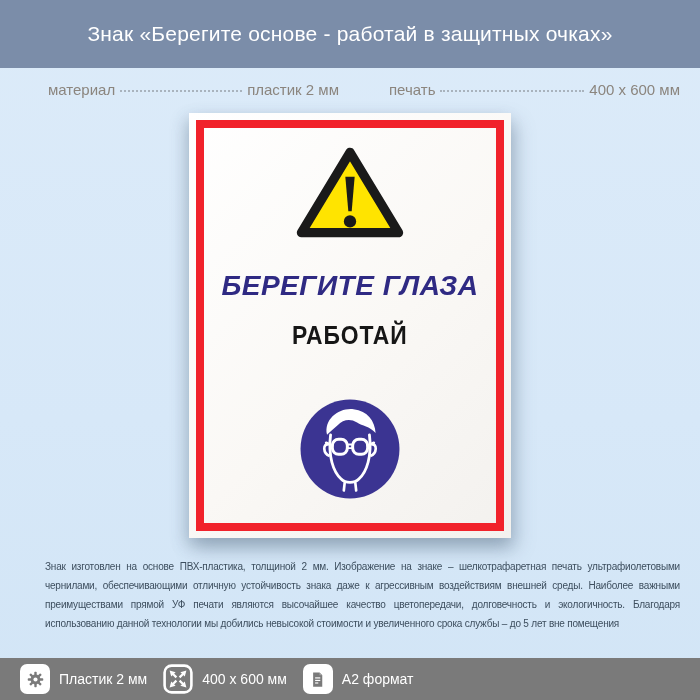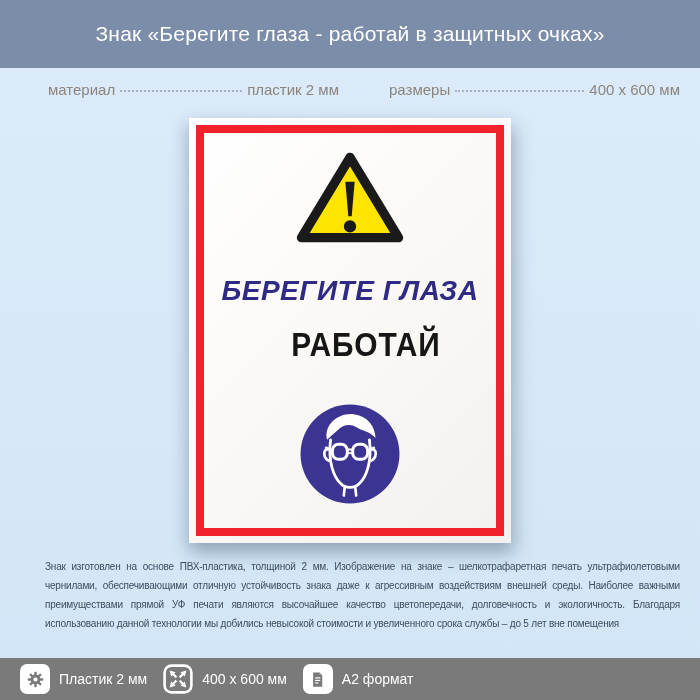--- a/index.html
+++ b/index.html
@@ -10,29 +10,29 @@
   
   .header-bar{height:68px;background:#7b8da9;display:flex;align-items:center;justify-content:center;}
   .header-bar h1{margin:0;color:#ffffff;font-size:21px;font-weight:400;letter-spacing:.2px;}
 
   
   .specs-row{height:42px;display:flex;align-items:center;padding:0 20px;gap:22px;}
   .spec{flex:1;display:flex;align-items:baseline;color:#8b857e;font-size:15px;white-space:nowrap;margin-left:28px;}
   .spec .leader{flex:1;border-bottom:2px dotted #a9b3bd;margin:0 5px;transform:translateY(-3px);}
 
   
-  .sign-area{height:438px;display:flex;align-items:center;justify-content:center;padding-top:3px;box-sizing:border-box;}
+  .sign-area{height:438px;display:flex;align-items:flex-start;justify-content:center;padding-top:3px;box-sizing:border-box;}
   .sign{position:relative;width:322px;height:425px;
         background:linear-gradient(135deg,#ffffff 0%,#faf8f5 55%,#f3f1ee 100%);
         box-shadow:4px 10px 18px rgba(96,118,140,.45),-4px 6px 14px rgba(96,118,140,.25);}
   .red-frame{position:absolute;inset:7px;border:8px solid #f1222b;pointer-events:none;}
   .sign-triangle{position:absolute;top:30px;left:50%;transform:translateX(-50%);}
   .sign-title{position:absolute;top:157px;left:0;width:100%;text-align:center;
               font-style:italic;font-weight:700;font-size:28px;letter-spacing:.5px;color:#2f2a83;}
-  .sign-line{position:absolute;left:16px;width:100%;text-align:center;color:#161616;font-weight:700;font-size:34px;}
+  .sign-line{position:absolute;left:0;width:100%;text-align:center;color:#161616;font-weight:700;font-size:26px;}
   .sign-line .cond{display:inline-block;transform:scaleX(.88);transform-origin:center;letter-spacing:1px;}
   .line1{top:207px;}
   .line2{top:237px;}
   .sign-picto{position:absolute;top:283px;left:50%;transform:translateX(-50%);}
 
   
   .description{height:110px;box-sizing:border-box;padding:9px 20px 0;
                color:#3d4e5e;font-size:10px;line-height:19px;letter-spacing:-.2px;
                text-align:justify;margin-left:25px;}
 
@@ -42,31 +42,31 @@
   .f-badge{width:30px;height:30px;border-radius:7px;background:#ffffff;display:flex;align-items:center;justify-content:center;flex:0 0 auto;}
   .f-badge.outline{background:transparent;}
   .f-label{color:#ffffff;font-size:14px;white-space:nowrap;}
 </style>
 </head>
 <body>
 
 <div class="page">
 
   <div class="header-bar">
-    <h1>Знак «Берегите глаза - работай в защитных очках»</h1>
+    <h1>Знак «Берегите основе - работай в защитных очках»</h1>
   </div>
 
   <div class="specs-row">
     <div class="spec">
       <span>материал</span>
       <span class="leader"></span>
       <span>пластик 2 мм</span>
     </div>
     <div class="spec">
-      <span>размеры</span>
+      <span>печать</span>
       <span class="leader"></span>
       <span>400 x 600 мм</span>
     </div>
   </div>
 
   <div class="sign-area">
     <div class="sign">
       <div class="red-frame"></div>
 
       <svg class="sign-triangle" viewBox="0 0 120 106" width="112" height="99">

